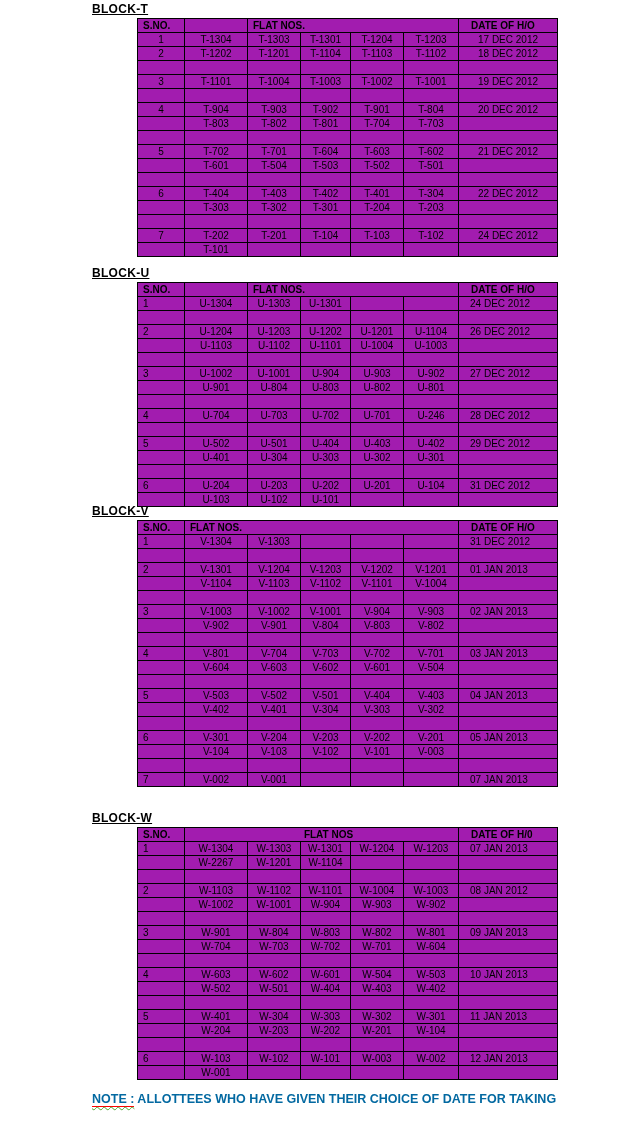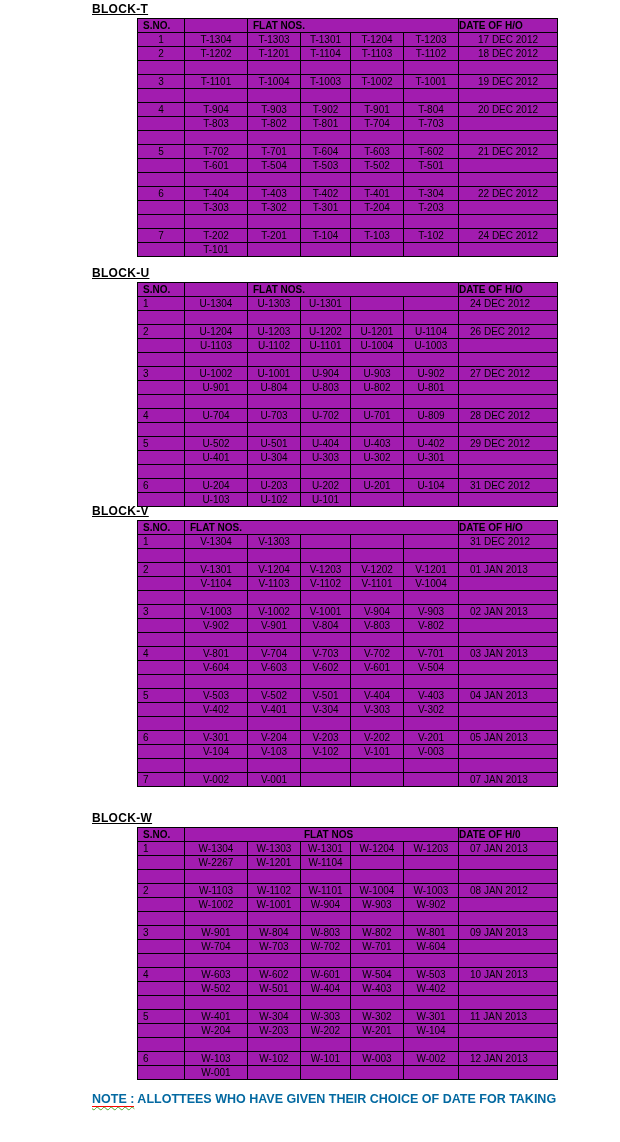--- a/index.html
+++ b/index.html
@@ -16,21 +16,21 @@
   table.tbl{
     border-collapse:collapse;table-layout:fixed;width:420px;margin-left:45px;
     background:#a21caf;
   }
   .tbl th,.tbl td{
     border:1px solid #000;height:13px;line-height:13px;font-size:10px;
     padding:0;white-space:nowrap;overflow:hidden;
   }
   .tbl th{font-weight:bold;text-align:left;padding-left:5px;}
   .tbl th.th-blank{padding:0;}
-  .tbl th.th-date{padding-left:0;}
+  .tbl th.th-date{padding-left:12px;}
   .hdr-flat-center th.th-flat{text-align:center;padding-left:14px;}
   .tbl td{text-align:center;}
   .tbl.align-left td.td-sno{text-align:left;padding-left:5px;}
   .tbl.align-left td.td-date{text-align:left;padding-left:11px;}
   .sno-squiggle th.th-sno{
     text-decoration:underline;
     text-decoration-style:wavy;
     text-decoration-color:#9e3a26;
     text-decoration-thickness:1px;
     text-underline-offset:2px;
@@ -310,21 +310,21 @@
             <td class="td-flat"></td>
             <td class="td-flat"></td>
             <td class="td-date"></td>
           </tr>
           <tr>
             <td class="td-sno">4</td>
             <td class="td-flat">U-704</td>
             <td class="td-flat">U-703</td>
             <td class="td-flat">U-702</td>
             <td class="td-flat">U-701</td>
-            <td class="td-flat">U-809</td>
+            <td class="td-flat">U-246</td>
             <td class="td-date">28 DEC 2012</td>
           </tr>
           <tr>
             <td class="td-sno"></td>
             <td class="td-flat"></td>
             <td class="td-flat"></td>
             <td class="td-flat"></td>
             <td class="td-flat"></td>
             <td class="td-flat"></td>
             <td class="td-date"></td>

